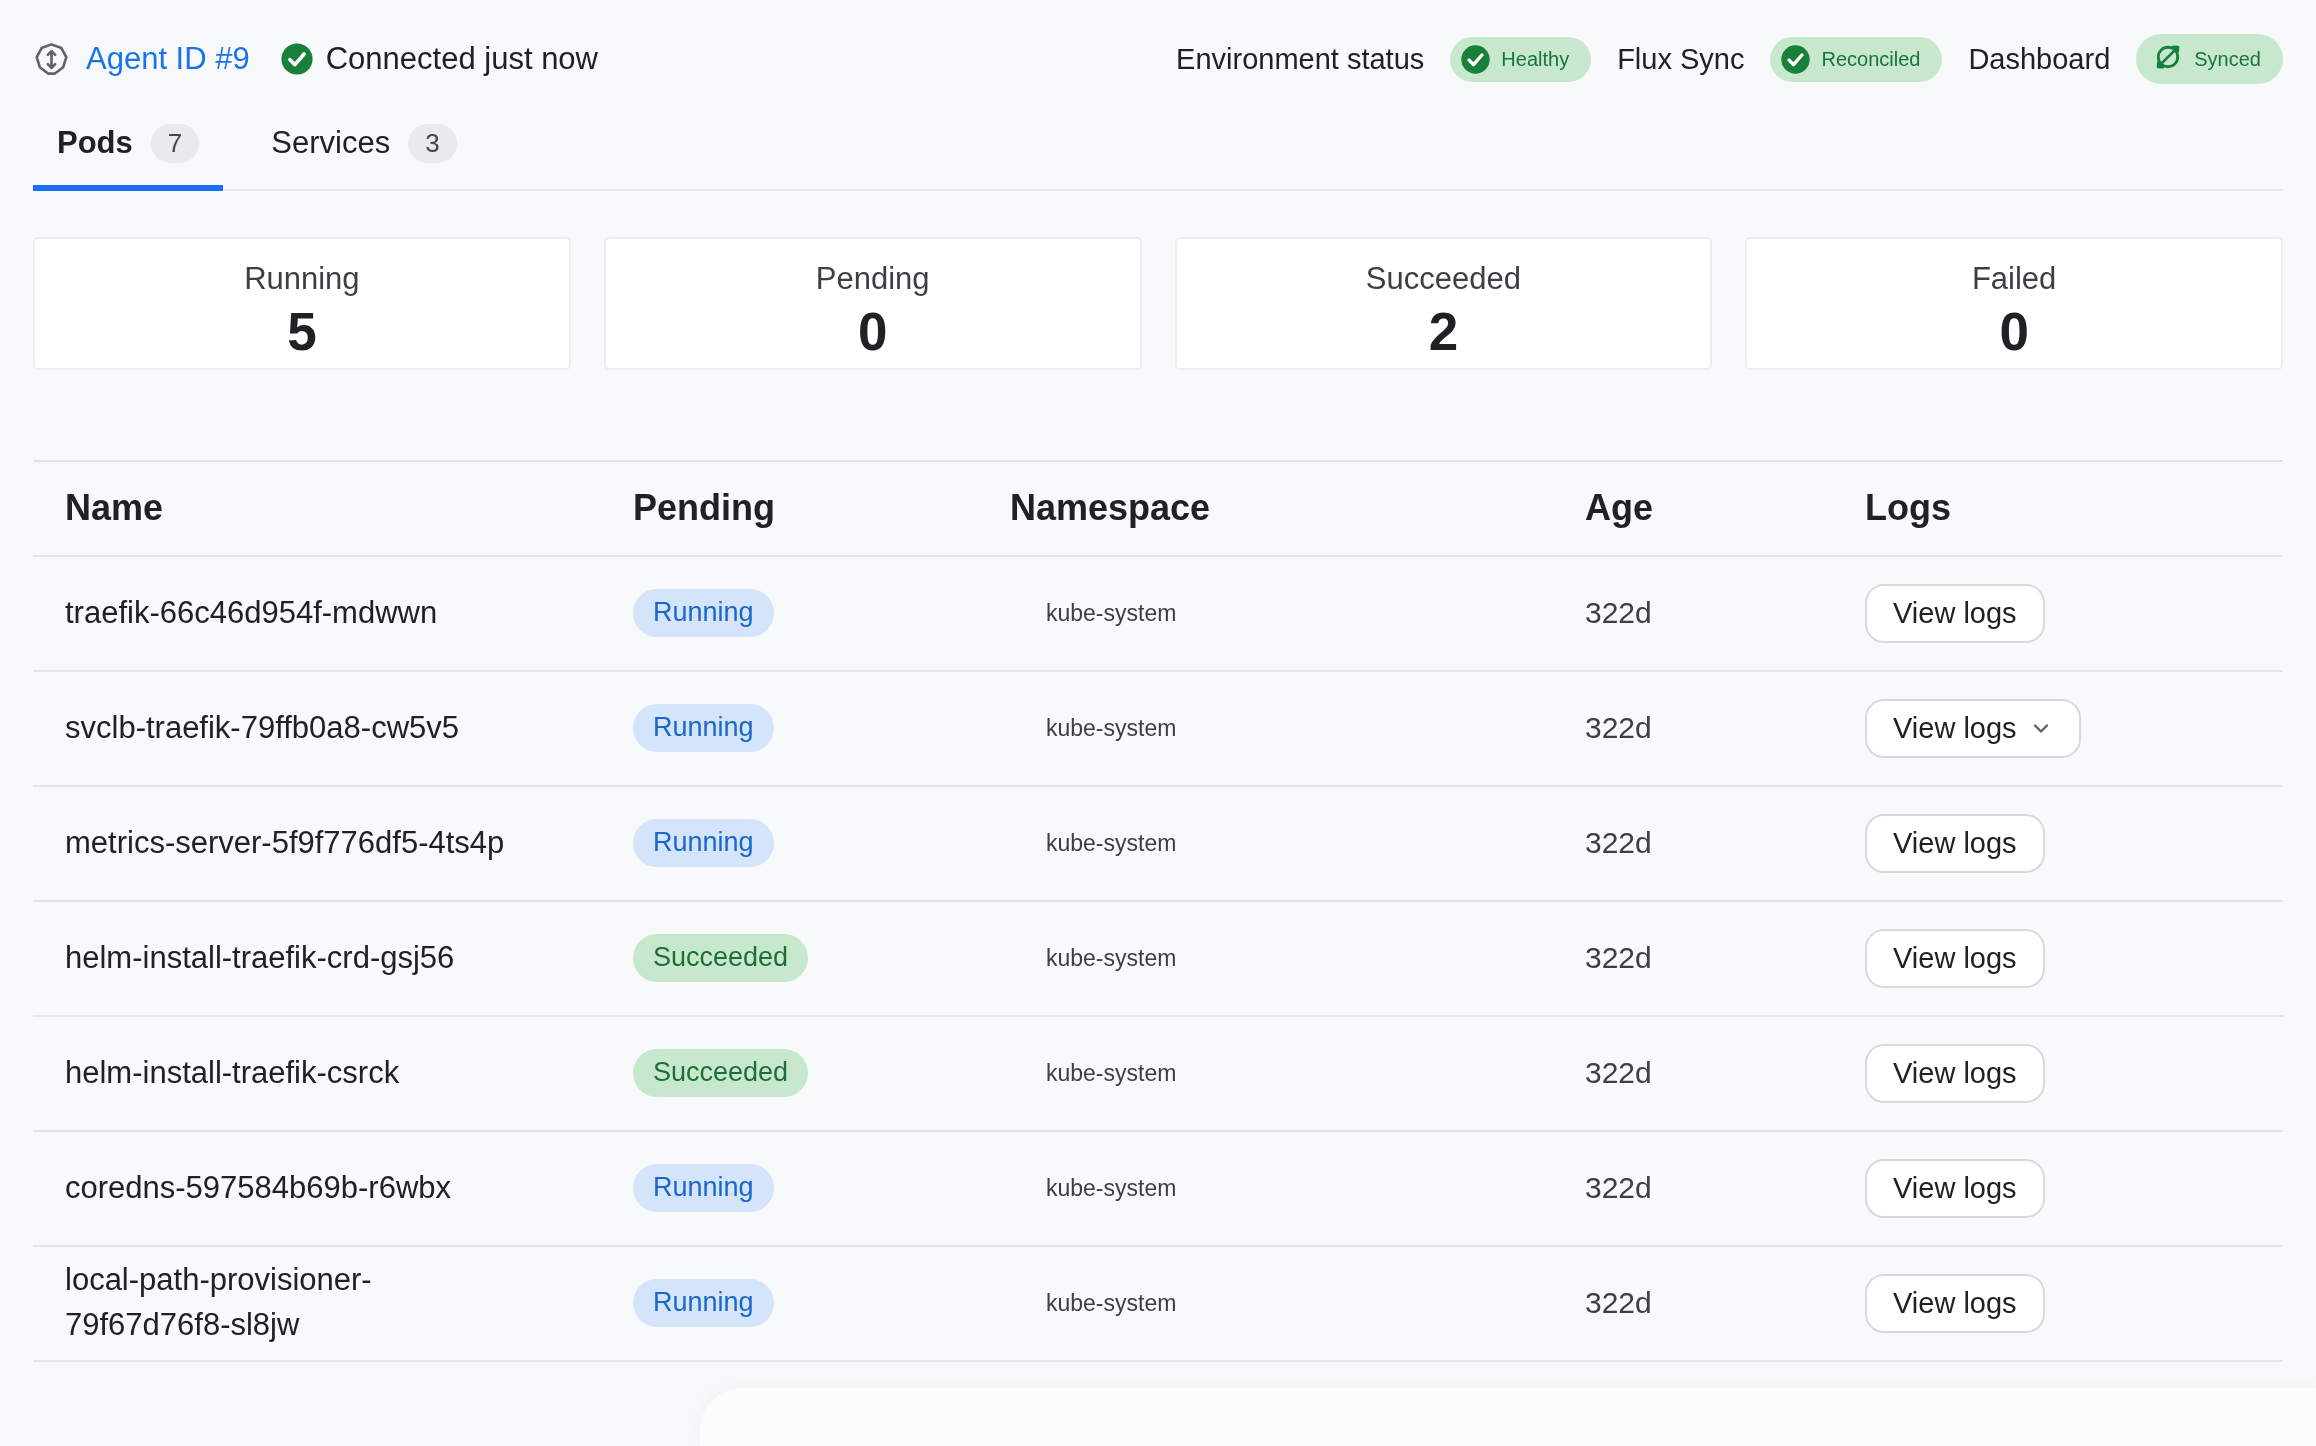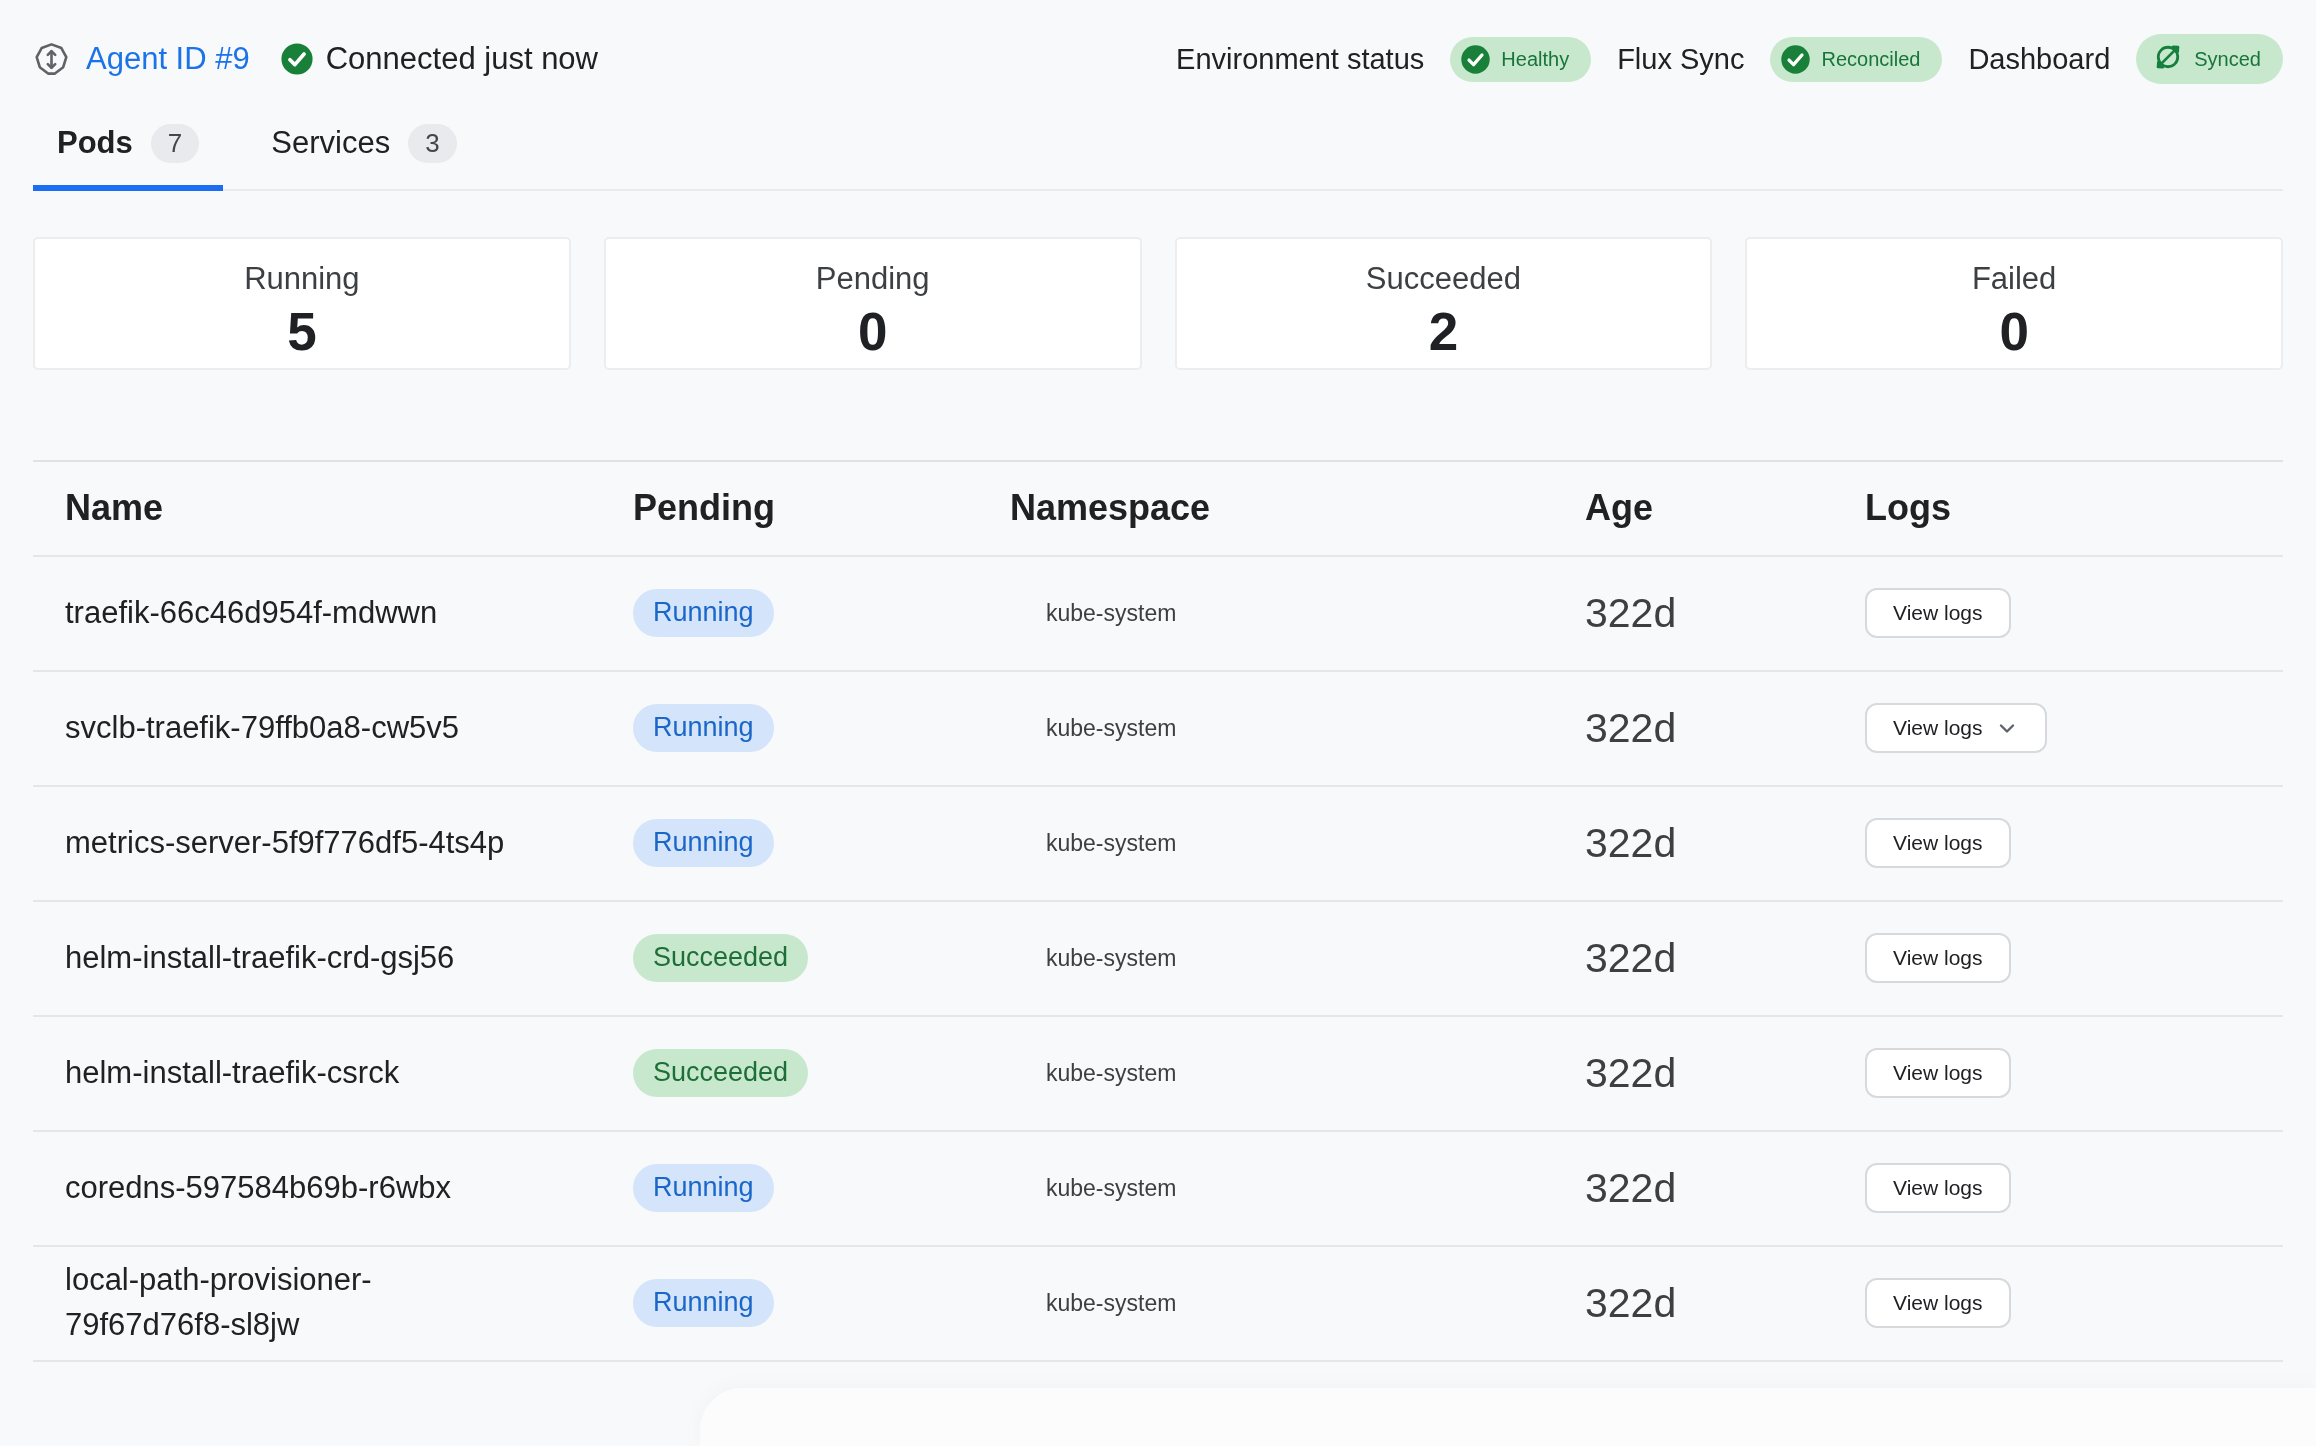--- a/index.html
+++ b/index.html
@@ -76,33 +76,33 @@
     align-items:center;
     border-bottom:2px solid #e4e6e9;
     min-height:115px;
   }
   .tr.head { border-top:2px solid #e0e2e5; min-height:97px; }
   .th { font-size:36px; font-weight:700; color:#202124; }
   .td, .th { padding-right:30px; }
   .td:first-child, .th:first-child { padding-left:32px; }
   .td.name { font-size:31px; color:#202124; line-height:1.45; padding-right:110px; overflow-wrap:break-word; }
   .td.ns   { font-size:23px; color:#3c4043;margin-left:36px; }
-  .td.age  { font-size:41px; color:#3c4043; }
+  .td.age  { font-size:30px; color:#3c4043; }
 
   .status-pill {
     display:inline-block; font-size:27px; border-radius:999px;
     padding:7px 20px; line-height:1.25;
   }
   .status-pill.running   { background:#d3e4fb; color:#1a66c9; }
   .status-pill.succeeded { background:#c8e8cd; color:#1e6e38; }
 
   .btn {
     display:inline-flex; align-items:center; gap:12px;
-    background:#ffffff; border:2px solid #d7dadd; border-radius:12px;
-    padding:11px 26px; font-size:21px; color:#202124;
+    background:#ffffff; border:2px solid #d7dadd; border-radius:19px;
+    padding:11px 26px; font-size:29px; color:#202124;
     font-family:"Liberation Sans", sans-serif; cursor:pointer;
   }
   .btn svg { display:block; }
 
   
   .bottom-sheet {
     position:absolute; right:0; bottom:0; left:700px; height:58px;
     background:linear-gradient(180deg, rgba(255,255,255,.55), rgba(252,252,253,.9));
     border-top-left-radius:42px;
     box-shadow:0 -2px 18px rgba(120,130,140,.06);

